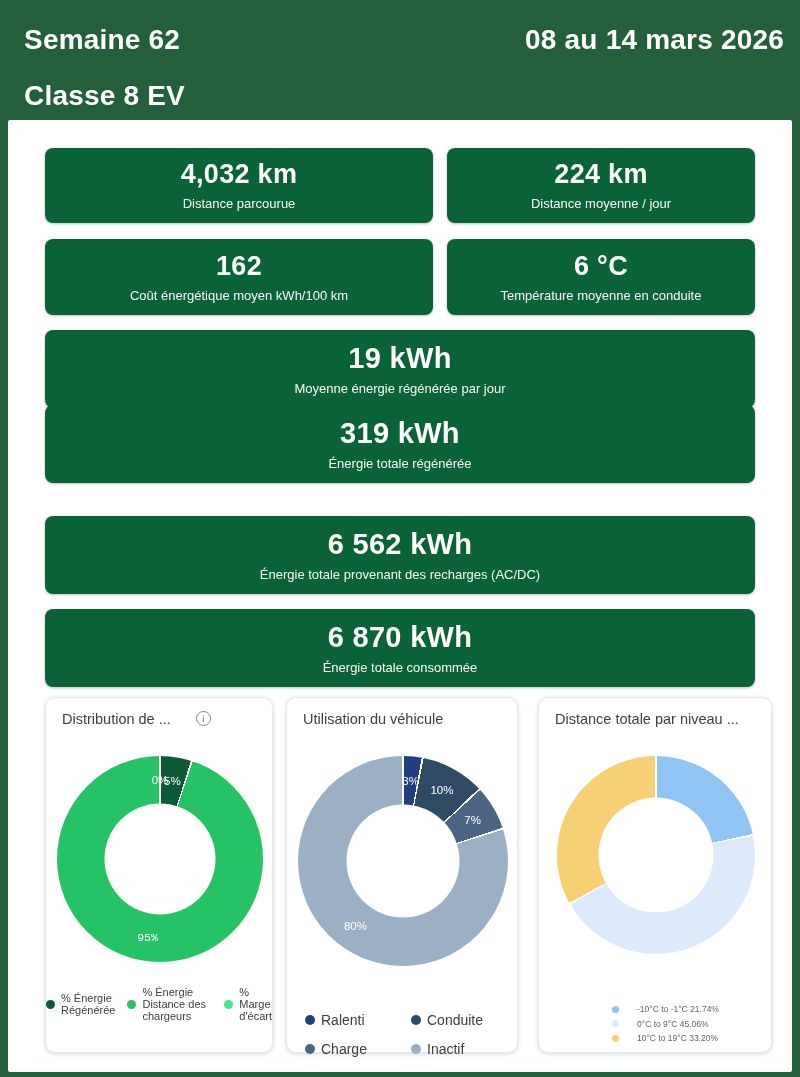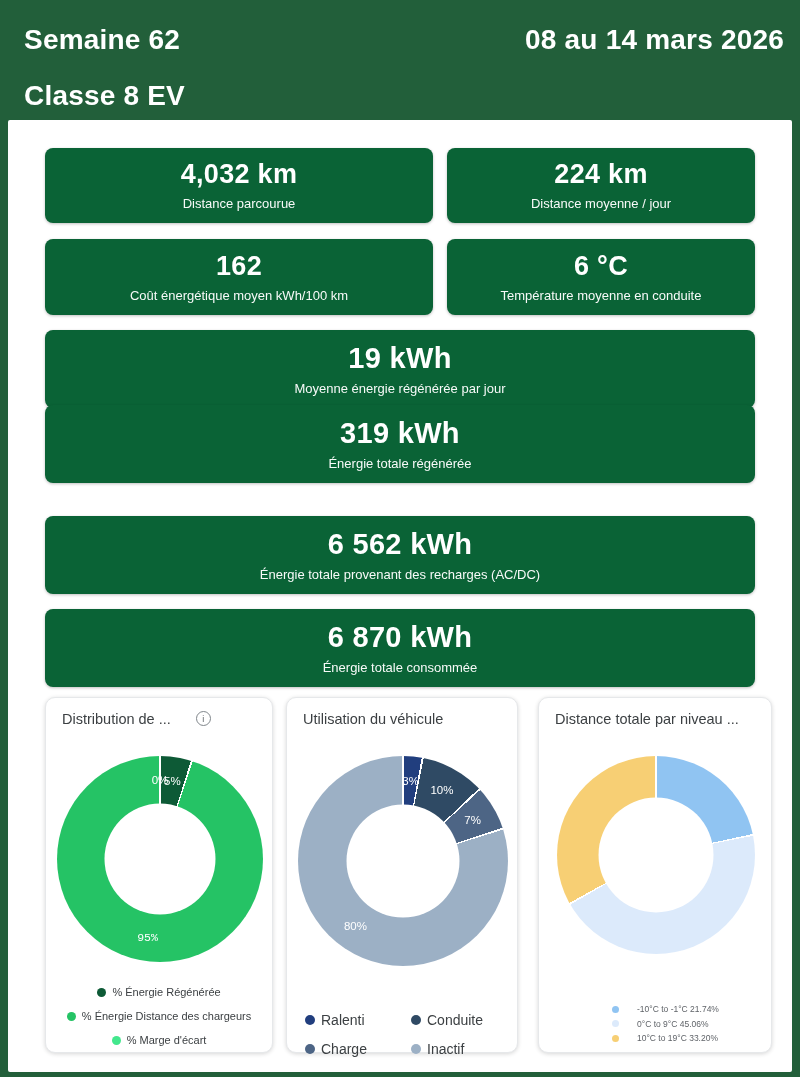--- a/index.html
+++ b/index.html
@@ -46,21 +46,21 @@
   #d1 { left:11px; top:58px; width:210px; height:210px; }
   #d2 { left:18px; top:58px; width:198px; height:198px; }
   .hole { position:absolute; left:50%; top:50%; transform:translate(-50%,-50%); background:#fff; border-radius:50%; }
   .slice-label { position:absolute; transform:translate(-50%,-50%); color:#fff; font-size:11.5px; font-weight:500; white-space:nowrap; }
 
   
   .legend { position:absolute; left:0; right:0; }
   .legend-item { display:flex; align-items:center; gap:6px; }
   .legend-dot { border-radius:50%; flex:0 0 auto; }
   .legend-label { color:#3C4043; }
-  .legend-col { top:288px; display:flex; flex-direction:column; align-items:center; gap:12px; }
+  .legend-col { top:288px; display:flex; flex-direction:row; gap:12px; }
   .legend-col .legend-dot { width:9px; height:9px; }
   .legend-col .legend-label { font-size:11px; }
   .legend-grid { top:314px; display:grid; grid-template-columns:88px 88px; column-gap:18px; row-gap:13px; justify-content:center; }
   .legend-grid .legend-dot { width:10px; height:10px; }
   .legend-grid .legend-label { font-size:14px; }
   .legend-col-sm { top:306px; display:flex; flex-direction:column; align-items:flex-start; gap:4.5px; padding-left:73px; }
   .legend-col-sm .legend-item { gap:18px; }
   .legend-col-sm .legend-dot { width:7px; height:7px; }
   .legend-col-sm .legend-label { font-size:8.5px; color:#5F6368; }
 

